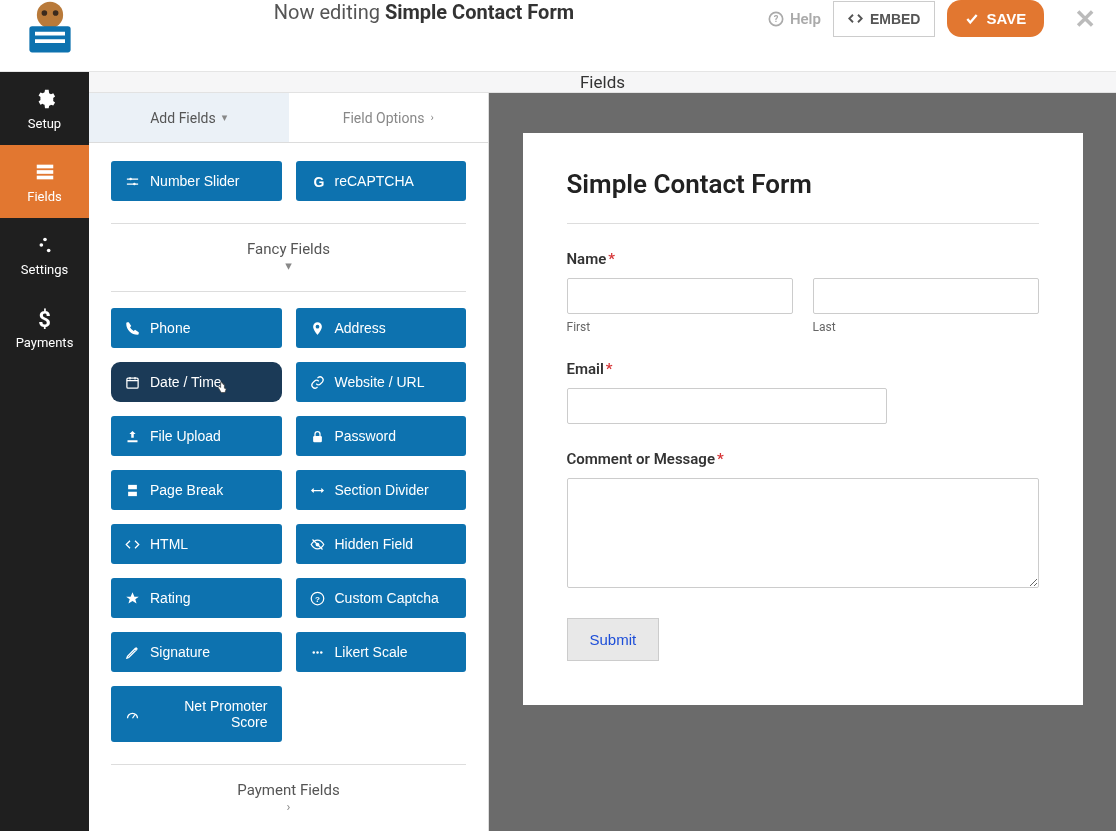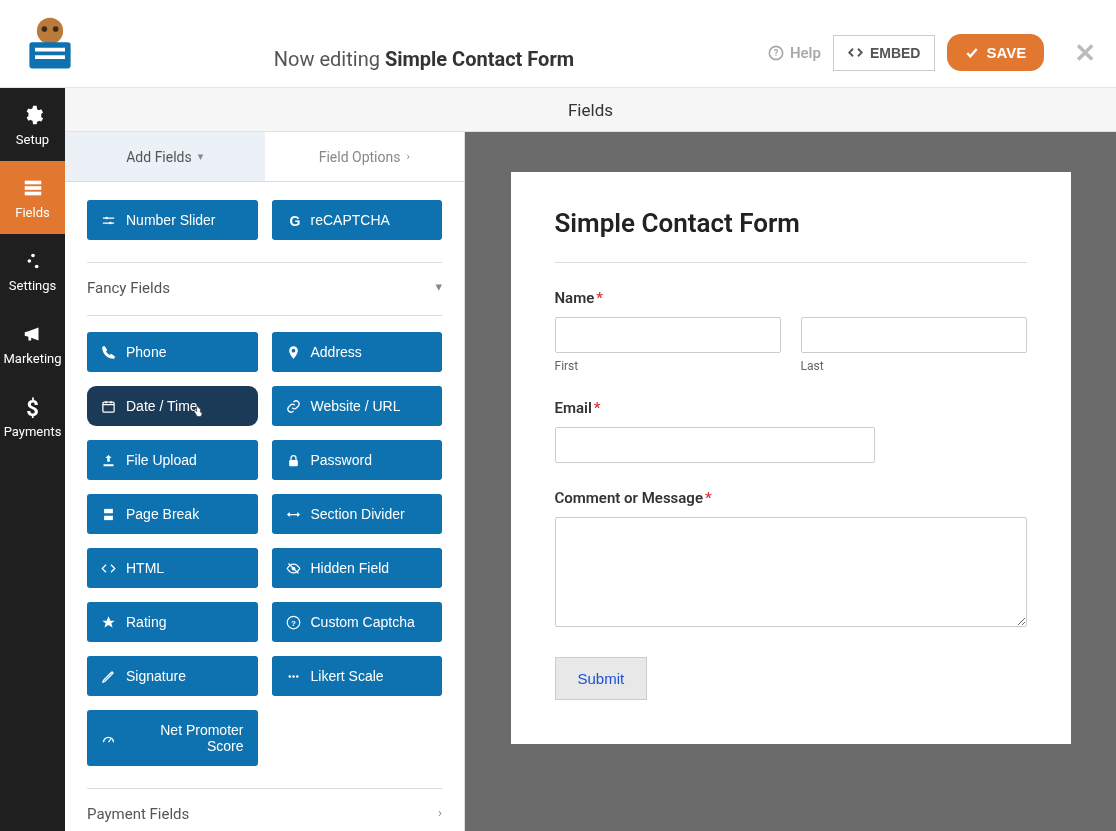--- a/index.html
+++ b/index.html
@@ -1,31 +1,31 @@
 <!DOCTYPE html>
 <html><head>
 <meta charset="utf-8">
 <style>
 * { box-sizing: border-box; margin: 0; padding: 0; }
 body { font-family: -apple-system, BlinkMacSystemFont, "Segoe UI", Roboto, Arial, sans-serif; background: #fff; width: 1116px; height: 831px; overflow: hidden; }
 
 
-.topbar { height: 88px; display: flex; align-items: flex-end; border-bottom: 1px solid #e5e5e5; padding: 16px 20px; position: relative; }
+.topbar { height: 72px; display: flex; align-items: flex-start; border-bottom: 1px solid #e5e5e5; padding: 0 20px; position: relative; }
 .logo { width: 60px; height: 55px; display:flex; align-items:center; justify-content:center; }
 .title-wrap { flex:1; text-align:center; color:#555; font-size:20px; }
 .title-wrap .bold { font-weight:700; color:#333; }
 .top-actions { display:flex; align-items:center; gap:12px; }
 .help { color:#aaa; font-weight:600; font-size:15px; display:flex; align-items:center; gap:6px; cursor:pointer; }
 .embed-btn { border:1px solid #ccc; background:#fff; color:#555; padding:9px 14px; font-weight:700; font-size:14px; display:flex; align-items:center; gap:7px; cursor:pointer; }
 .save-btn { background:#e27730; color:#fff; border:none; padding:10px 18px; font-weight:700; font-size:15px; display:flex; align-items:center; gap:7px; cursor:pointer; border-radius:14px; }
 .close-x { color:#bbb; font-size:26px; font-weight:700; cursor:pointer; margin-left:18px; }
 
 
 .main { display:flex; height: calc(831px - 72px); }
-.nav { width:65px; background:#1f1f1f; display:flex; flex-direction:column; }
+.nav { width:89px; background:#1f1f1f; display:flex; flex-direction:column; }
 .nav-item { color:#fff; text-align:center; padding:16px 4px 14px; font-size:13px; cursor:pointer; display:flex; flex-direction:column; align-items:center; gap:6px; }
 .nav-item.active { background:#e27730; }
 .nav-item svg, .nav-item .nav-icon { width:22px; height:22px; fill:#fff; color:#fff; }
 
 .content { flex:1; display:flex; flex-direction:column; }
 .subheader { height:48px; background:#f6f6f7; border-bottom:1px solid #e2e2e2; display:flex; align-items:center; justify-content:center; color:#333; font-size:17px; }
 
 .workspace { flex:1; display:flex; }
 .sidebar { width:400px; border-right:1px solid #ddd; display:flex; flex-direction:column; background:#fff; }
 .sidebar-tabs { display:flex; height:50px; border-bottom:1px solid #dcdcdc; }
@@ -36,21 +36,21 @@
 .sidebar-body { flex:1; overflow-y:auto; padding:18px 22px; position:relative; }
 .sidebar-body::-webkit-scrollbar { width:10px; }
 .sidebar-body::-webkit-scrollbar-thumb { background:#c2c2c2; border-radius:5px; }
 
 .field-grid { display:grid; grid-template-columns: 1fr 1fr; gap:14px; }
 .field-btn { background:#0d72af; color:#fff; border:none; border-radius:3px; padding:12px 14px; font-size:14px; display:flex; align-items:center; gap:10px; cursor:pointer; text-align:right; }
 .field-btn.hover { background:#1b3a57;border-radius:9px; }
 .field-btn svg, .field-btn .ficon { width:15px; height:15px; fill:#fff; flex-shrink:0; }
 
 .section-hr { border:none; border-top:1px solid #ddd; margin:22px 0 16px; }
-.section-head { display:flex; justify-content:space-between; align-items:flex-start; color:#555; font-size:15px; cursor:pointer; padding-bottom:6px; }
+.section-head { display:flex; justify-content:space-between; align-items:center; color:#555; font-size:15px; cursor:pointer; padding-bottom:6px;flex-direction:column; }
 .section-head .chev { font-size:13px; color:#888; }
 
 .preview { flex:1; background:#6b6b6b; padding:40px 30px; overflow:auto; }
 .form-card { background:#fff; max-width:560px; margin:0 auto; padding:36px 44px 44px; }
 .form-card h2 { font-size:26px; color:#222; font-weight:600; margin-bottom:24px; }
 .form-hr { border:none; border-top:1px solid #ddd; margin-bottom:26px; }
 .field-group { margin-bottom:26px; }
 .flabel { font-weight:600; font-size:15px; color:#333; margin-bottom:10px; display:block; }
 .req { color:#d63638; margin-left:2px; }
 .name-row { display:flex; gap:20px; }
@@ -121,26 +121,20 @@
       <span>Fields</span>
     </div>
     <div class="nav-item">
       <svg viewBox="0 0 24 24">
           <path d="M3 6h8M15 6h6M3 12h4M11 12h10M3 18h12M19 18h2"></path>
           <circle cx="12" cy="6" r="2"></circle>
           <circle cx="8" cy="12" r="2"></circle>
           <circle cx="16" cy="18" r="2"></circle>
         </svg>
       <span>Settings</span>
-    </div>
-    <div class="nav-item">
-      <svg viewBox="0 0 24 24">
-          <path d="M3 10v4l4 1v4h3v-3l8 3V5L7 9z"></path>
-        </svg>
-      <span>Marketing</span>
     </div>
     <div class="nav-item">
       <span class="nav-icon" style="font-size:22px;font-weight:bold">$</span>
       <span>Payments</span>
     </div>
   </div>
 
   <div class="content">
     <div class="subheader">
       <span>Fields</span>

